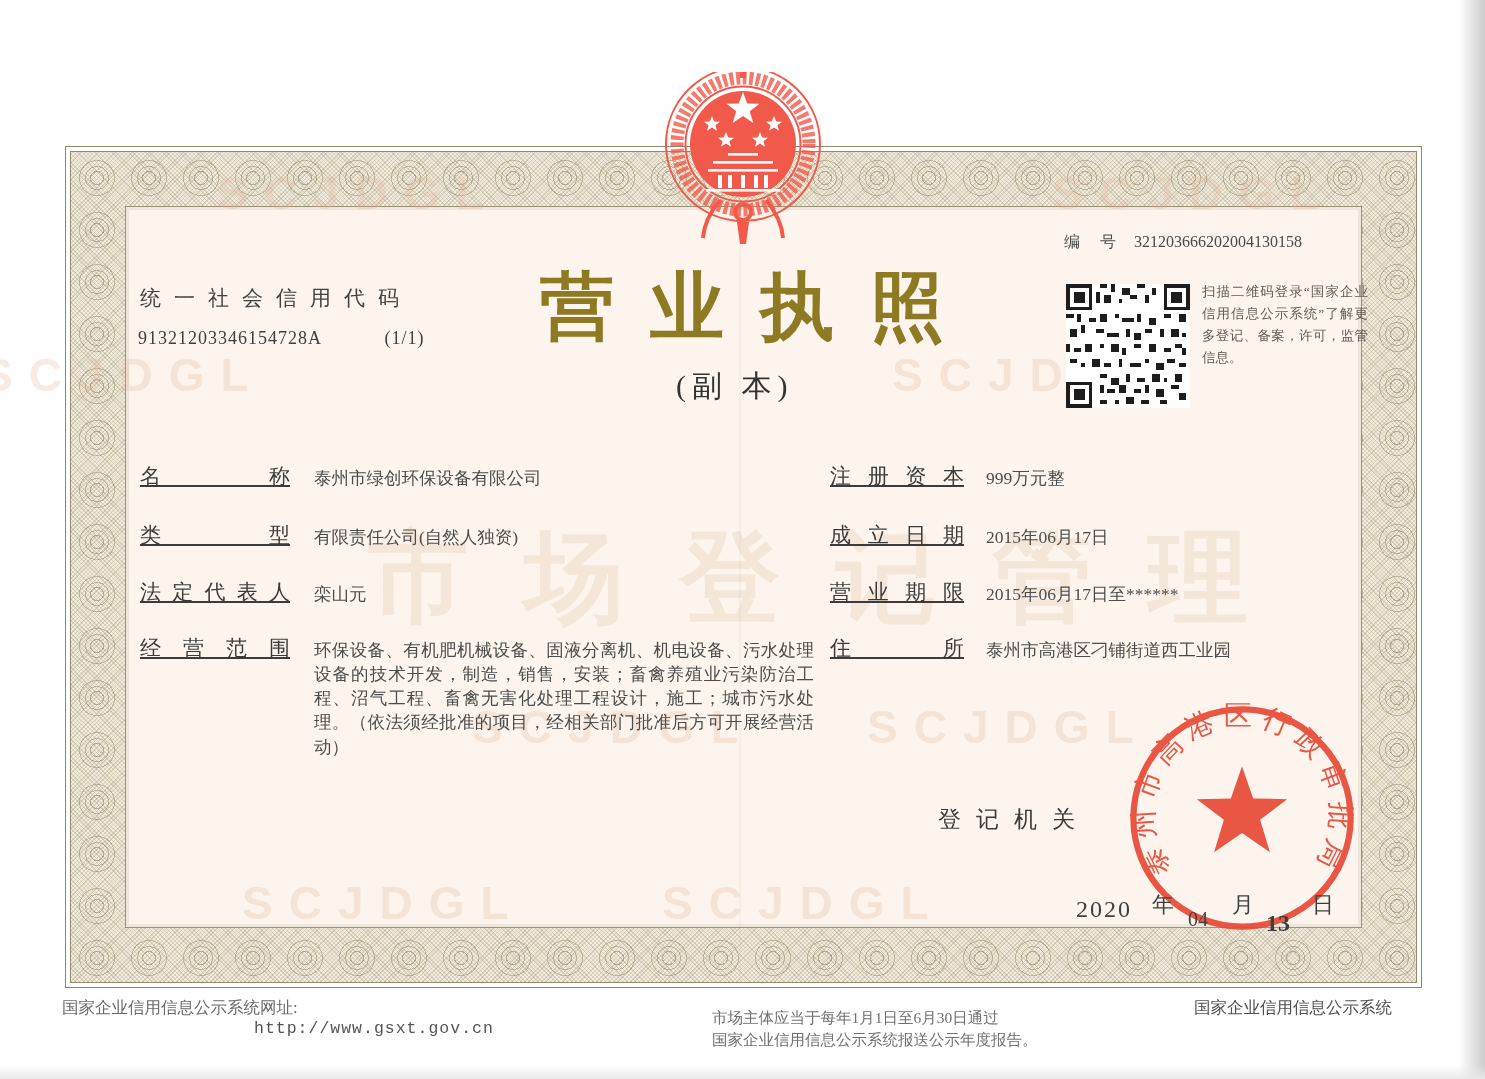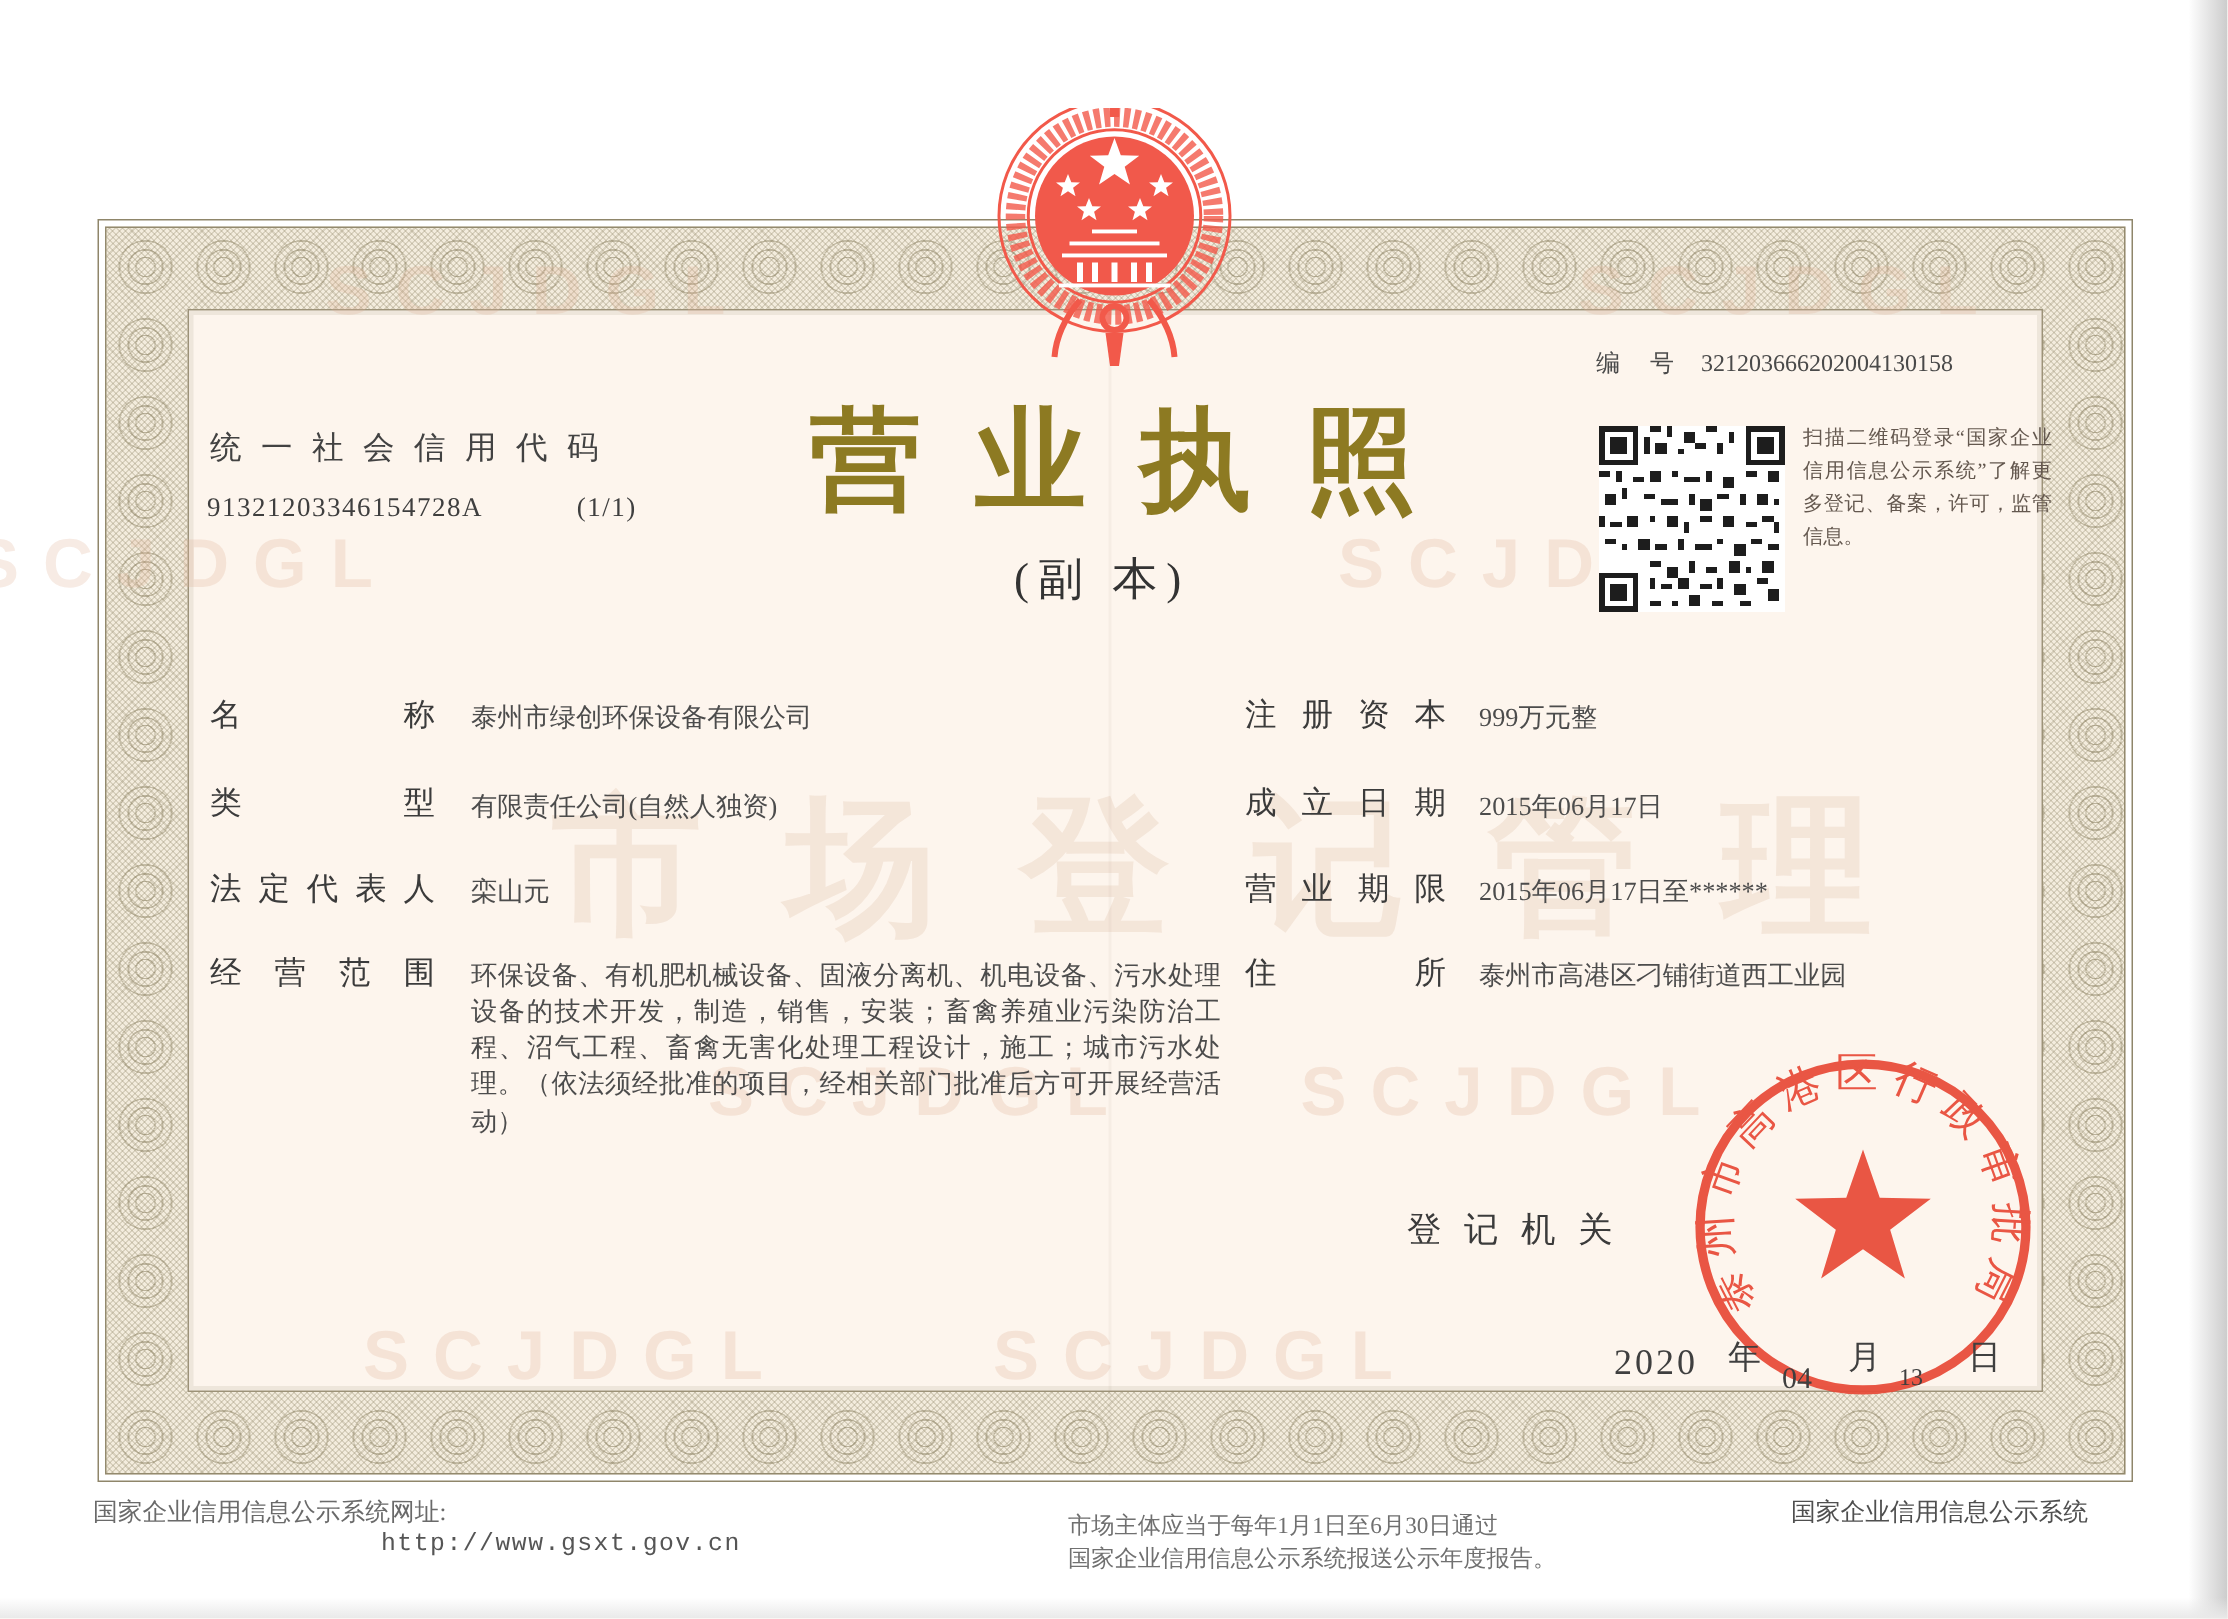--- a/index.html
+++ b/index.html
@@ -50,37 +50,37 @@
   .subtitle{position:absolute;left:676px;top:366px;font-size:30px;color:#333;
        letter-spacing:6px;}
 
   .qr{position:absolute;left:1066px;top:284px;}
   .qr-caption{position:absolute;left:1202px;top:281px;width:166px;font-size:13.5px;
        line-height:1.62;color:#64584f;text-align:justify;}
 
   
   .field{position:absolute;display:flex;}
   .flabel{font-size:21px;color:#3b3b3b;flex:none;
-       text-align:justify;text-align-last:justify;}
+       text-align:justify;text-align-last:justify;text-decoration:underline;}
   .flabel.l{width:150px;margin-right:24px;}
   .flabel.r{width:134px;margin-right:22px;}
   .fvalue{font-size:17.5px;color:#4c4c4c;padding-top:4px;line-height:1.38;}
   .scope{width:500px;text-align:justify;}
 
   
   .registrar{position:absolute;left:938px;top:804px;font-size:23px;color:#3b3b3b;
        letter-spacing:15px;}
   .seal{position:absolute;left:1122px;top:698px;opacity:.93;}
   .issue-date{position:absolute;left:0;top:0;width:1485px;height:1079px;pointer-events:none;}
   .d{position:absolute;color:#3f3f3f;}
   .d-year{left:1076px;top:896px;font-size:24px;letter-spacing:2px;}
   .d-yu{left:1152px;top:890px;font-size:22px;}
   .d-month{left:1188px;top:908px;font-size:20px;}
   .d-mu{left:1232px;top:890px;font-size:22px;}
-  .d-day{left:1266px;top:910px;font-size:16px;}
+  .d-day{left:1266px;top:910px;font-size:24px;font-weight:bold;}
   .d-du{left:1312px;top:890px;font-size:22px;}
 
   
   .f-site-label{position:absolute;left:62px;top:997px;font-size:16.5px;color:#6a6a6a;text-align:right;}
   .f-site-url{position:absolute;left:254px;top:1019px;font-size:16.5px;color:#555;
        font-family:"Liberation Mono", monospace;letter-spacing:1px;}
   .f-notice{position:absolute;left:712px;top:1007px;font-size:15.5px;color:#707070;
        line-height:1.42;}
   .f-producer{position:absolute;left:1194px;top:997px;font-size:16.5px;color:#4f4f4f;}
 </style>

